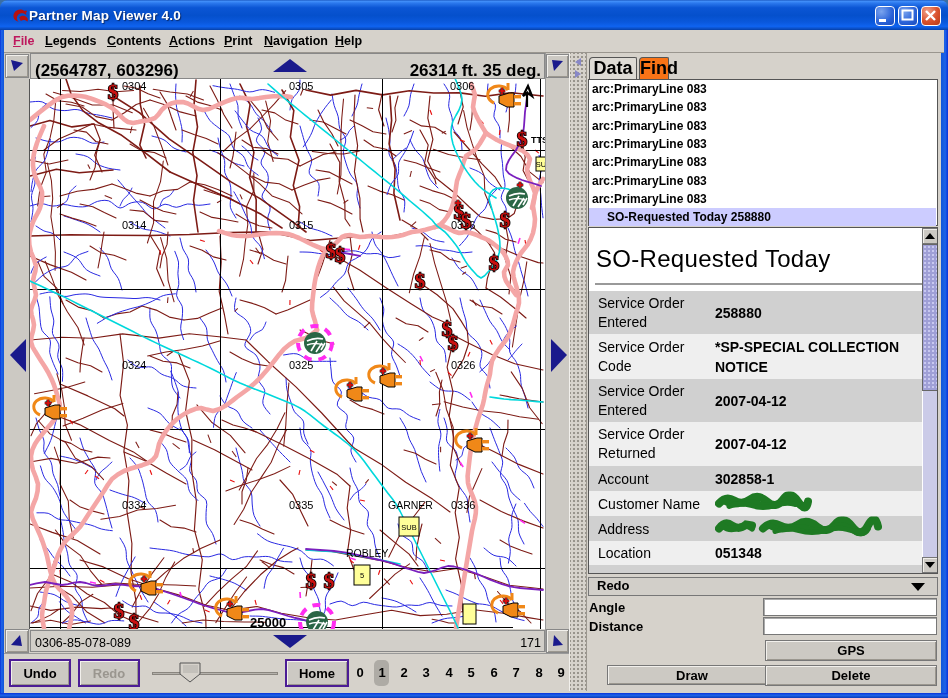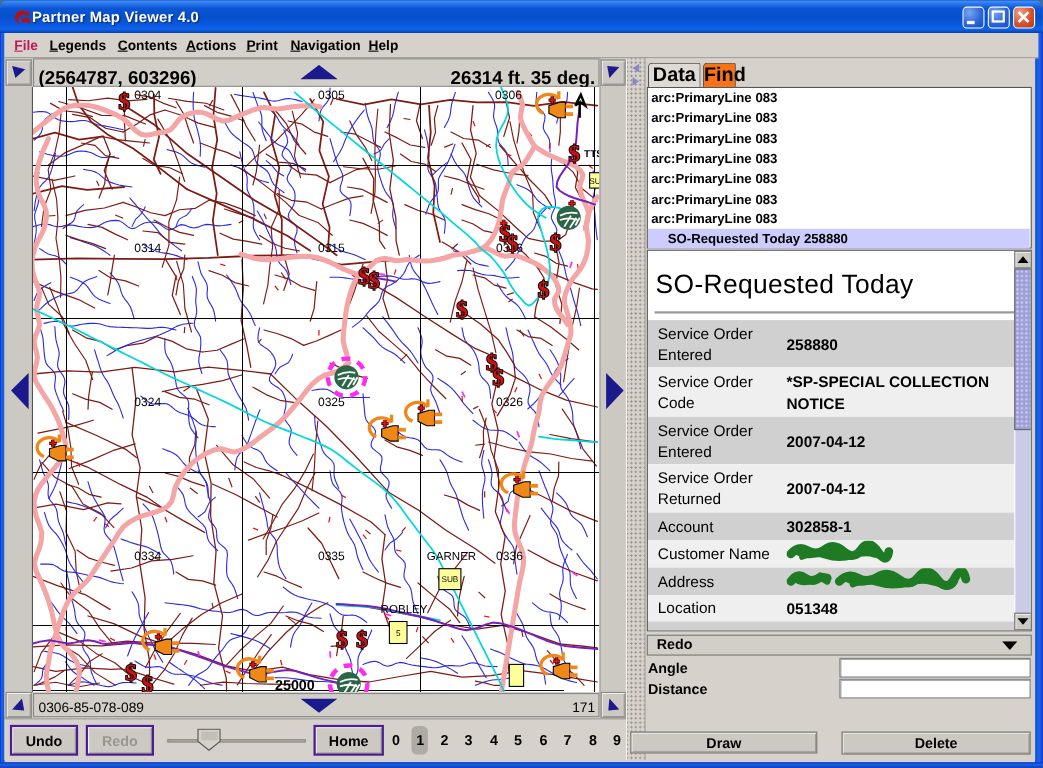--- a/index.html
+++ b/index.html
@@ -903,15 +903,16 @@
  <div id="polebar">
       <span style="position:absolute;left:8px;top:0px">Redo</span>
    <svg style="position:absolute;right:12px;top:5px" width="14" height="9">
         <polygon points="0,0 14,0 7,8" fill="#000"></polygon>
       </svg>
  </div>
  <div class="flabel" style="top:600px">Angle</div>
  <div class="ffield" style="top:598px"></div>
  <div class="flabel" style="top:619px">Distance</div>
  <div class="ffield" style="top:617px"></div>
- <div class="pbtn" style="left:573px;top:665px;width:170px;height:20px;line-height:20px">Draw</div>
+ <div class="pbtn" style="left:765px;top:640px;width:172px;height:21px;line-height:20px">GPS</div>
+ <div class="pbtn" style="left:607px;top:665px;width:170px;height:20px;line-height:20px">Draw</div>
  <div class="pbtn" style="left:765px;top:665px;width:172px;height:21px;line-height:20px">Delete</div>
 </div>
 
 </body></html>

